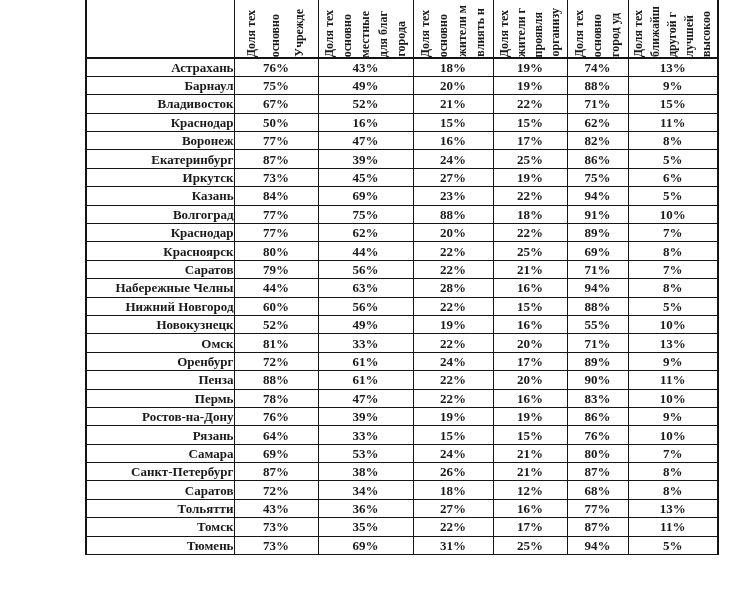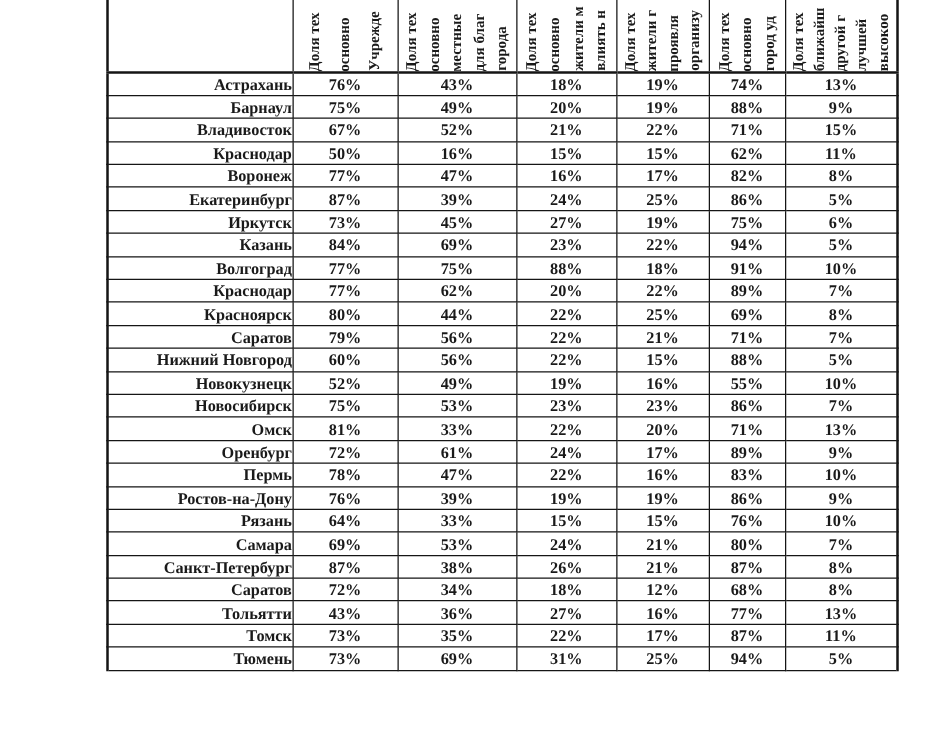--- a/index.html
+++ b/index.html
@@ -249,65 +249,74 @@
         <tr>
           <td class="city">Саратов</td>
           <td class="val">79%</td>
           <td class="val">56%</td>
           <td class="val">22%</td>
           <td class="val">21%</td>
           <td class="val">71%</td>
           <td class="val">7%</td>
         </tr>
         <tr>
+          <td class="city">Набережные Челны</td>
+          <td class="val">44%</td>
+          <td class="val">63%</td>
+          <td class="val">28%</td>
+          <td class="val">16%</td>
+          <td class="val">94%</td>
+          <td class="val">8%</td>
+        </tr>
+        <tr>
           <td class="city">Нижний Новгород</td>
           <td class="val">60%</td>
           <td class="val">56%</td>
           <td class="val">22%</td>
           <td class="val">15%</td>
           <td class="val">88%</td>
           <td class="val">5%</td>
         </tr>
         <tr>
           <td class="city">Новокузнецк</td>
           <td class="val">52%</td>
           <td class="val">49%</td>
           <td class="val">19%</td>
           <td class="val">16%</td>
           <td class="val">55%</td>
           <td class="val">10%</td>
-        </tr>
-        <tr>
-          <td class="city">Новосибирск</td>
-          <td class="val">75%</td>
-          <td class="val">53%</td>
-          <td class="val">23%</td>
-          <td class="val">23%</td>
-          <td class="val">86%</td>
-          <td class="val">7%</td>
         </tr>
         <tr>
           <td class="city">Омск</td>
           <td class="val">81%</td>
           <td class="val">33%</td>
           <td class="val">22%</td>
           <td class="val">20%</td>
           <td class="val">71%</td>
           <td class="val">13%</td>
         </tr>
         <tr>
           <td class="city">Оренбург</td>
           <td class="val">72%</td>
           <td class="val">61%</td>
           <td class="val">24%</td>
           <td class="val">17%</td>
           <td class="val">89%</td>
           <td class="val">9%</td>
         </tr>
         <tr>
+          <td class="city">Пенза</td>
+          <td class="val">88%</td>
+          <td class="val">61%</td>
+          <td class="val">22%</td>
+          <td class="val">20%</td>
+          <td class="val">90%</td>
+          <td class="val">11%</td>
+        </tr>
+        <tr>
           <td class="city">Пермь</td>
           <td class="val">78%</td>
           <td class="val">47%</td>
           <td class="val">22%</td>
           <td class="val">16%</td>
           <td class="val">83%</td>
           <td class="val">10%</td>
         </tr>
         <tr>
           <td class="city">Ростов-на-Дону</td>

